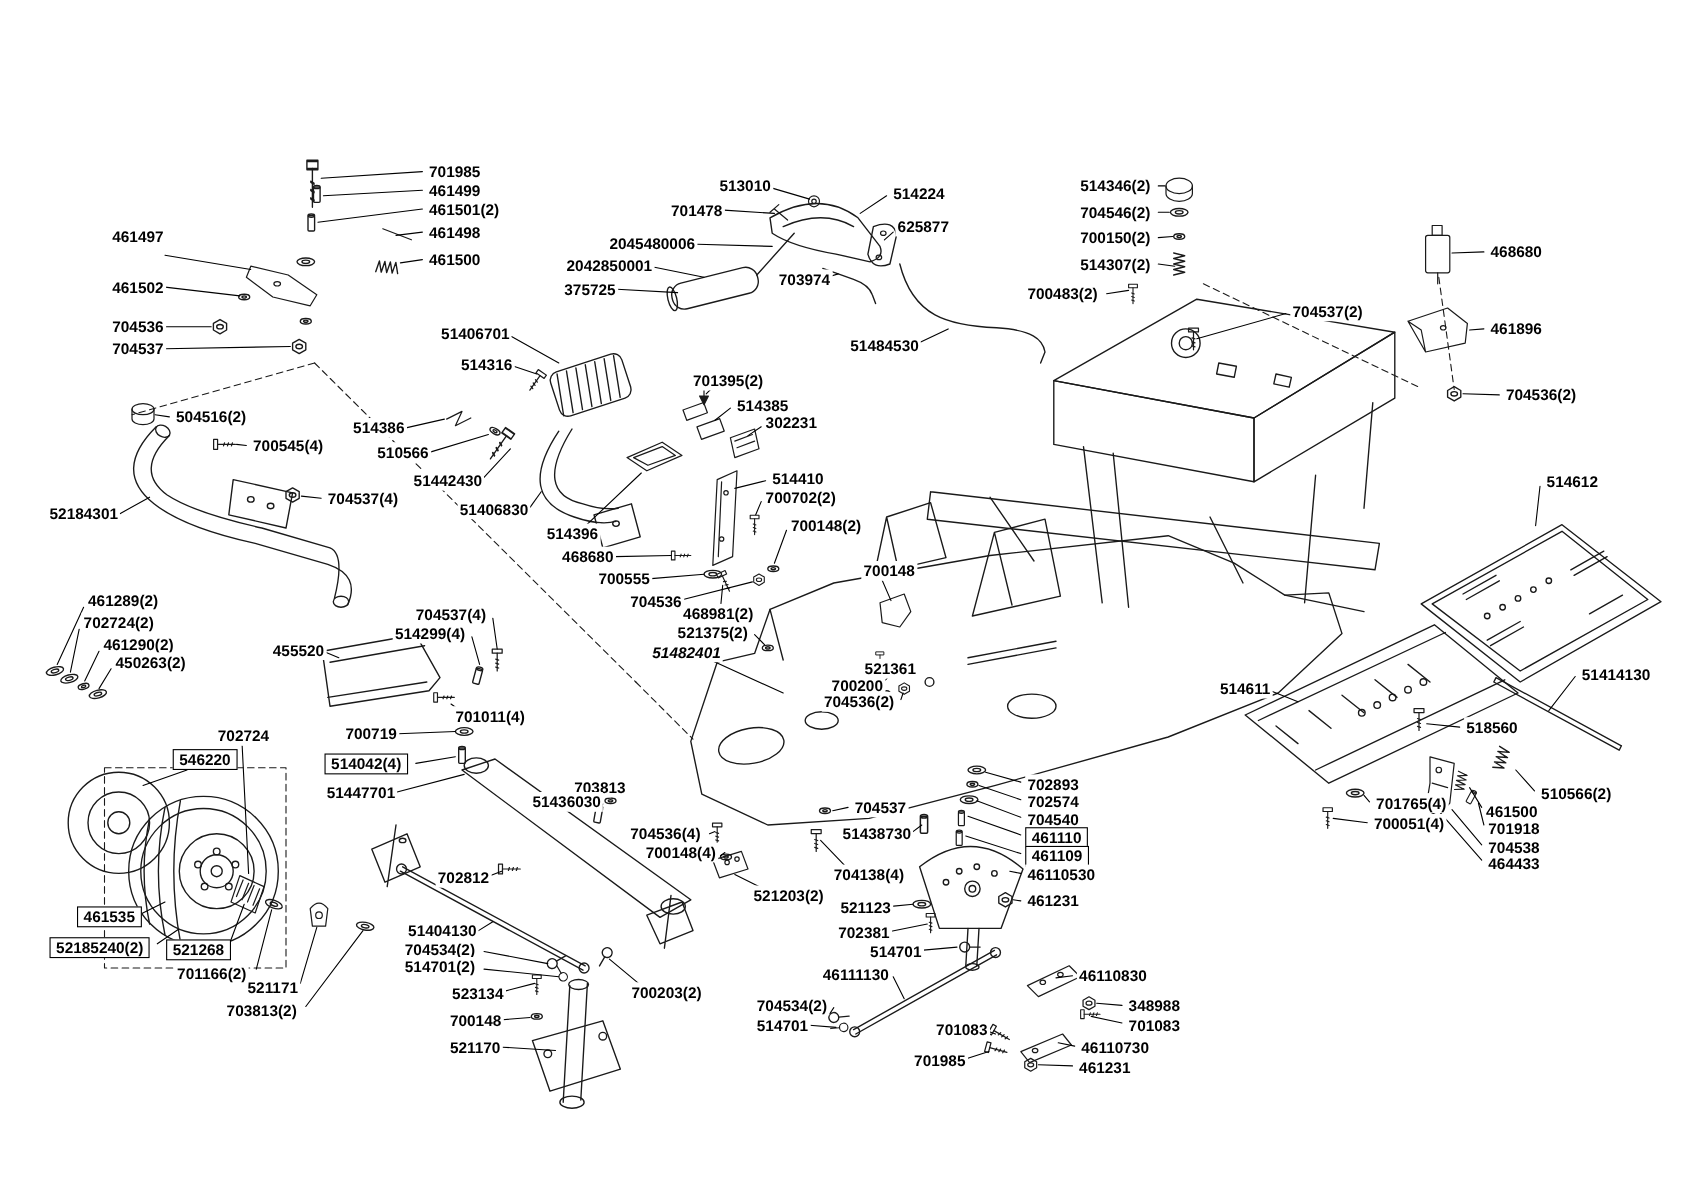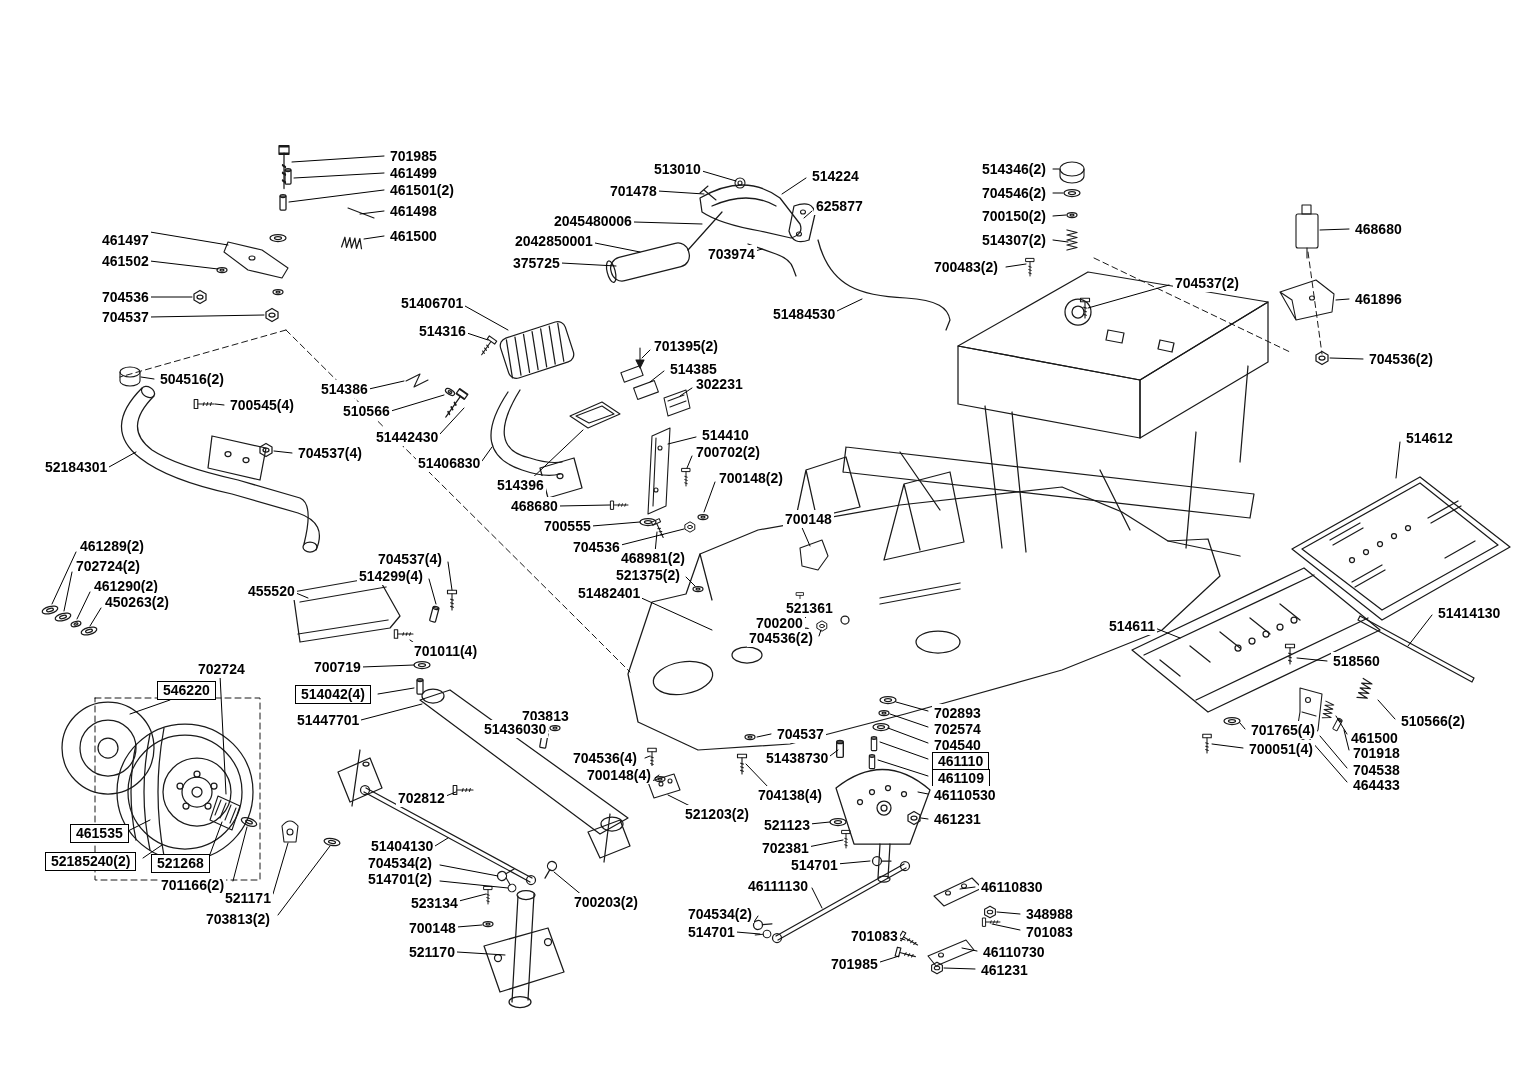--- a/index.html
+++ b/index.html
@@ -454,21 +454,21 @@
         <line x1="877" y1="963" x2="899" y2="956"></line>
         <line x1="975" y1="969" x2="944" y2="968"></line>
       </g>
   </svg>
 
   <div id="labels-layer">
       <div class="part-label" style="left: 388px; top: 147px;">701985</div>
       <div class="part-label" style="left: 388px; top: 164px;">461499</div>
       <div class="part-label" style="left: 388px; top: 181px;">461501(2)</div>
       <div class="part-label" style="left: 388px; top: 202px;">461498</div>
-      <div class="part-label" style="left: 100px; top: 231px;">461497</div>
+      <div class="part-label" style="left: 100px; top: 206px;">461497</div>
       <div class="part-label" style="left: 388px; top: 227px;">461500</div>
       <div class="part-label" style="left: 100px; top: 252px;">461502</div>
       <div class="part-label" style="left: 100px; top: 288px;">704536</div>
       <div class="part-label" style="left: 100px; top: 308px;">704537</div>
       <div class="part-label" style="left: 652px; top: 160px;">513010</div>
       <div class="part-label" style="left: 608px; top: 182px;">701478</div>
       <div class="part-label" style="left: 810px; top: 167px;">514224</div>
       <div class="part-label" style="left: 552px; top: 212px;">2045480006</div>
       <div class="part-label" style="left: 814px; top: 197px;">625877</div>
       <div class="part-label" style="left: 513px; top: 232px;">2042850001</div>
@@ -491,30 +491,30 @@
       <div class="part-label" style="left: 228px; top: 396px;">700545(4)</div>
       <div class="part-label" style="left: 341px; top: 402px;">510566</div>
       <div class="part-label" style="left: 374px; top: 428px;">51442430</div>
       <div class="part-label" style="left: 296px; top: 444px;">704537(4)</div>
       <div class="part-label" style="left: 416px; top: 454px;">51406830</div>
       <div class="part-label" style="left: 43px; top: 458px;">52184301</div>
       <div class="part-label" style="left: 477px; top: 476px; margin-left: 18px;">514396</div>
       <div class="part-label" style="left: 509px; top: 497px;">468680</div>
       <div class="part-label" style="left: 542px; top: 517px;">700555</div>
       <div class="part-label" style="left: 571px; top: 538px;">704536</div>
-      <div class="part-label" style="left: 652px; top: 337px;">701395(2)</div>
+      <div class="part-label" style="left: 628px; top: 337px;">701395(2)</div>
       <div class="part-label" style="left: 668px; top: 360px;">514385</div>
       <div class="part-label" style="left: 694px; top: 375px; text-align: right;">302231</div>
       <div class="part-label" style="left: 700px; top: 426px;">514410</div>
       <div class="part-label" style="left: 694px; top: 443px;">700702(2)</div>
       <div class="part-label" style="left: 717px; top: 469px;">700148(2)</div>
       <div class="part-label" style="left: 783px; top: 510px;">700148</div>
       <div class="part-label" style="left: 619px; top: 549px;">468981(2)</div>
       <div class="part-label" style="left: 614px; top: 566px;">521375(2)</div>
-      <div class="part-label" style="left: 576px; top: 584px;">51482401</div>
+      <div class="part-label" style="left: 591px; top: 584px; font-style: italic;">51482401</div>
       <div class="part-label" style="left: 744px; top: 599px; margin-left: 40px;">521361</div>
       <div class="part-label" style="left: 754px; top: 614px;">700200</div>
       <div class="part-label" style="left: 747px; top: 629px;">704536(2)</div>
       <div class="part-label" style="left: 1404px; top: 429px;">514612</div>
       <div class="part-label" style="left: 1436px; top: 604px;">51414130</div>
       <div class="part-label" style="left: 1107px; top: 617px;">514611</div>
       <div class="part-label" style="left: 1331px; top: 652px;">518560</div>
       <div class="part-label" style="left: 1249px; top: 721px;">701765(4)</div>
       <div class="part-label" style="left: 1399px; top: 712px;">510566(2)</div>
       <div class="part-label" style="left: 1349px; top: 729px;">461500</div>

